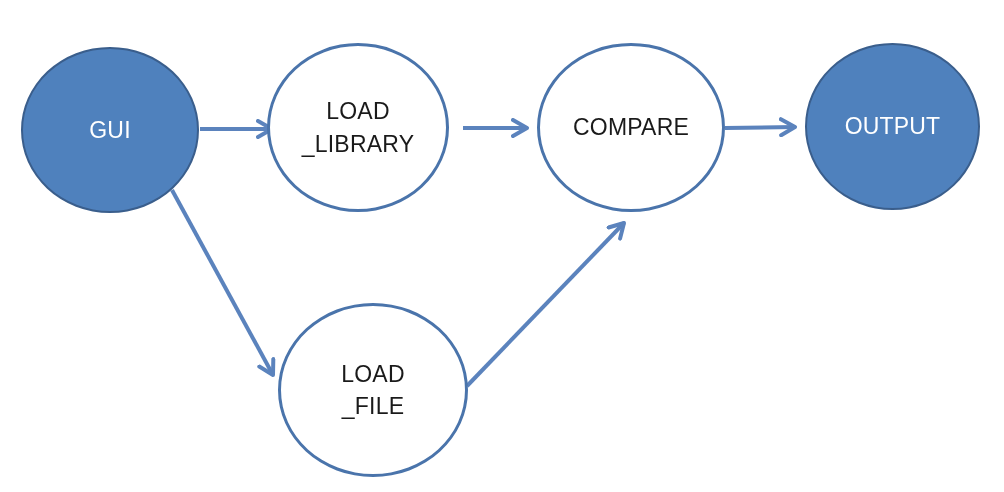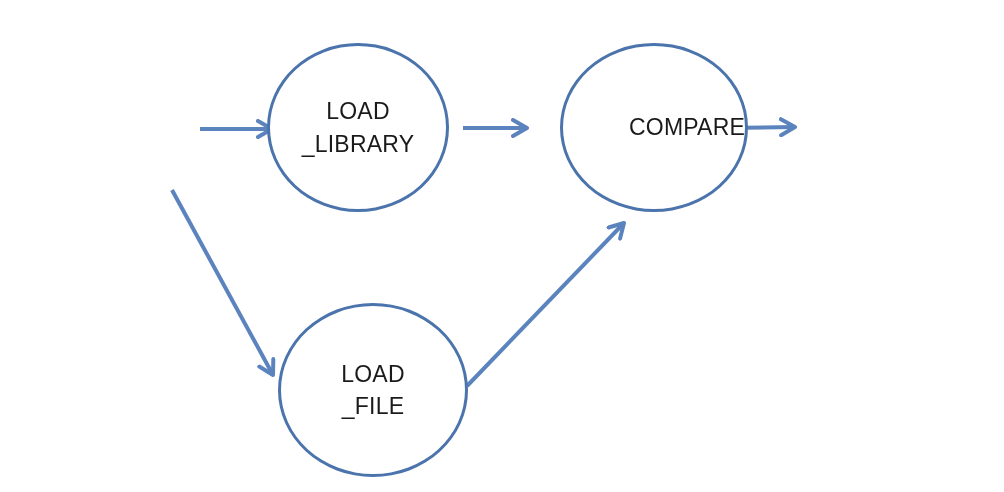--- a/index.html
+++ b/index.html
@@ -40,21 +40,21 @@
     border: 2px solid #3a5e8c;
     color: #ffffff;
   }
   .node--outline {
     background: #ffffff;
     border: 3px solid #4a74ab;
     color: #1a1a1a;
   }
   .node--gui       { left: 21px;  top: 47px;  width: 178px; height: 166px; }
   .node--load-lib  { left: 267px; top: 43px;  width: 182px; height: 169px; }
-  .node--compare   { left: 560px; top: 43px;  width: 188px; height: 169px; justify-content: flex-end; }
+  .node--compare   { left: 537px; top: 43px;  width: 188px; height: 169px; }
   .node--output    { left: 805px; top: 43px;  width: 175px; height: 167px; }
   .node--scan-file { left: 278px; top: 303px; width: 190px; height: 174px; }
 </style>
 </head>
 <body>
 
 <div class="canvas">
 
   <svg class="edges-layer" width="1004" height="492" viewBox="0 0 1004 492" xmlns="http://www.w3.org/2000/svg">
     <defs>
@@ -62,29 +62,35 @@
         <path d="M1,1 L8,5 L1,9" fill="none" stroke="#5b83bd" stroke-width="2" stroke-linecap="round" stroke-linejoin="round"></path>
       </marker>
     </defs>
     <line x1="200" y1="129" x2="272" y2="129" stroke="#5b83bd" stroke-width="4" marker-end="url(#arrowhead)"></line>
     <line x1="463" y1="128" x2="527" y2="128" stroke="#5b83bd" stroke-width="4" marker-end="url(#arrowhead)"></line>
     <line x1="725" y1="128" x2="795" y2="127" stroke="#5b83bd" stroke-width="4" marker-end="url(#arrowhead)"></line>
     <line x1="172" y1="190" x2="273" y2="375" stroke="#5b83bd" stroke-width="4" marker-end="url(#arrowhead)"></line>
     <line x1="467" y1="386" x2="624" y2="223" stroke="#5b83bd" stroke-width="4" marker-end="url(#arrowhead)"></line>
   </svg>
 
+  <div class="node node--filled node--gui">
+    <span>GUI</span>
+  </div>
 
   <div class="node node--outline node--load-lib">
     <span>LOAD
 _LIBRARY</span>
   </div>
 
   <div class="node node--outline node--compare">
     <span>COMPARE</span>
   </div>
 
+  <div class="node node--filled node--output">
+    <span>OUTPUT</span>
+  </div>
 
   <div class="node node--outline node--scan-file">
     <span>LOAD
 _FILE</span>
   </div>
 
 </div>
 
 </body></html>

